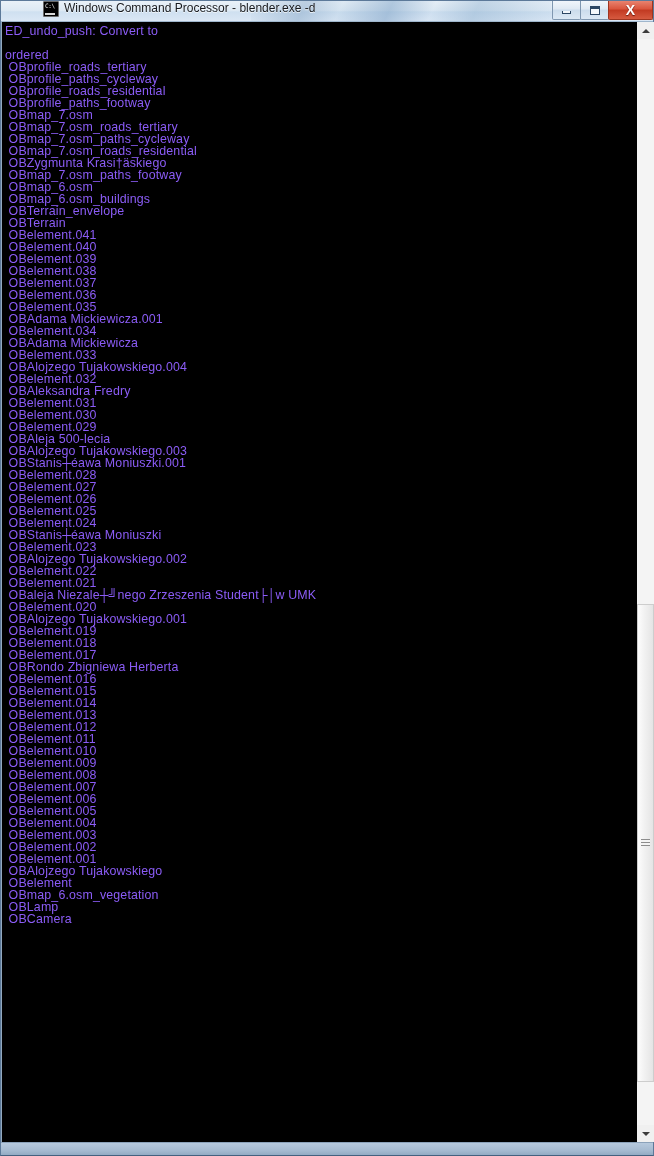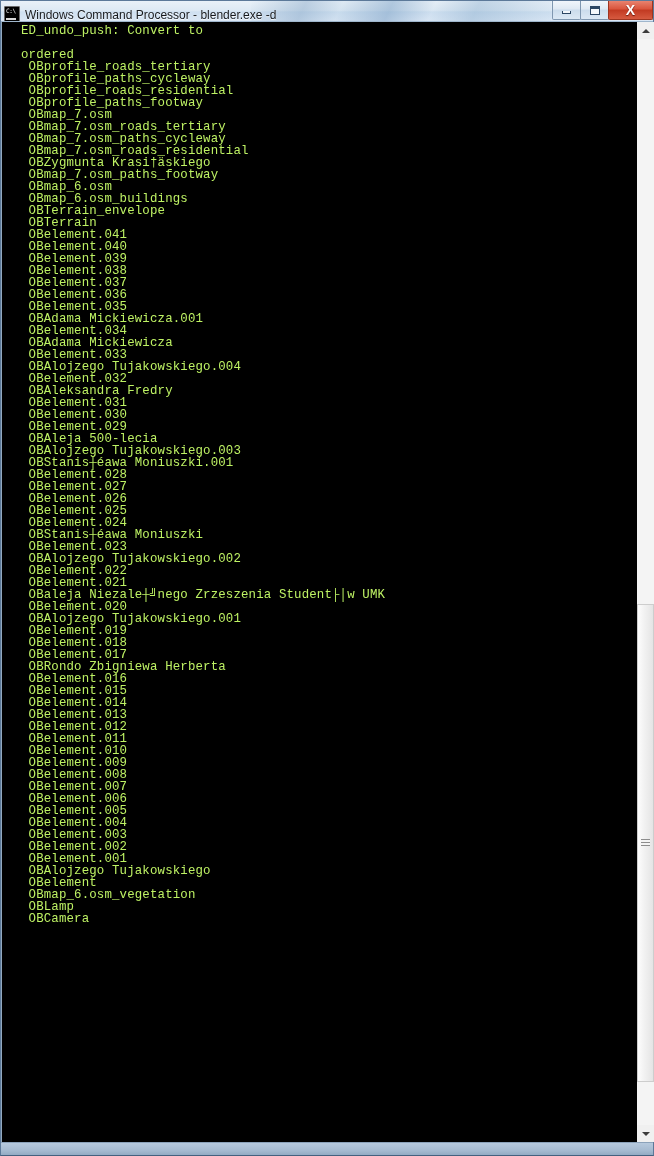--- a/index.html
+++ b/index.html
@@ -29,22 +29,23 @@
     flex-direction: column;
   }
 
   
   .titlebar {
     position: relative;
     height: 21px;
     flex: 0 0 21px;
     background: linear-gradient(to bottom, #e9f1f8 0%, #dde9f4 45%, #cfe0f0 52%, #dce8f5 100%);
     display: flex;
-    align-items: flex-end;
+    align-items: flex-start;
     overflow: hidden;
+    padding-left: 39px;
   }
   .titlebar::after {
     content: "";
     position: absolute;
     left: 0; right: 0; bottom: 0;
     height: 1px;
     background: #9fb6cc;
   }
   .tb-glass {
     position: absolute;
@@ -173,27 +174,27 @@
 
   .console {
     position: relative;
     flex: 1 1 auto;
     background: #000000;
     overflow: hidden;
     padding: 1px 0 0 1px;
     box-sizing: border-box;
   }
   .console-lines {
-    font-family: Liberation Mono, monospace;
+    font-family: Liberation Sans, sans-serif;
     font-size: 12.4px;
     line-height: 12px;
-    color: #bef264;
+    color: #8b5cf6;
     white-space: pre;
     letter-spacing: 0.15px;
-    padding-left: 18px;
+    padding-left: 2px;
     padding-top: 2px;
   }
   .cline {
     height: 12px;
     white-space: pre;
   }
 
   
   .scrollbar {
     flex: 0 0 17px;

